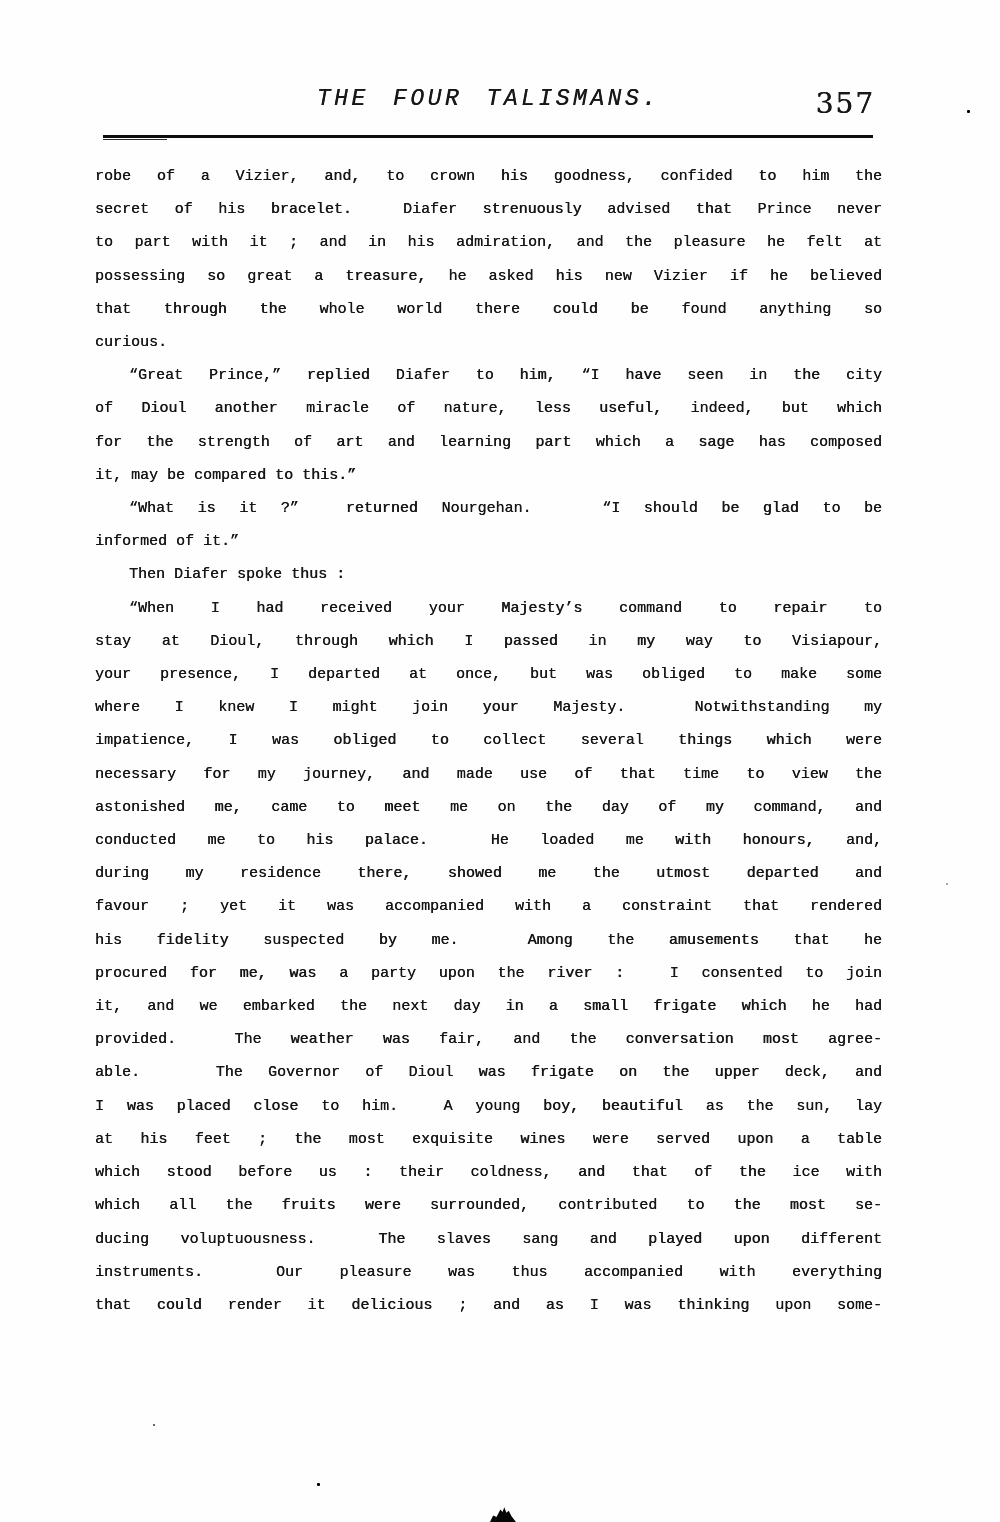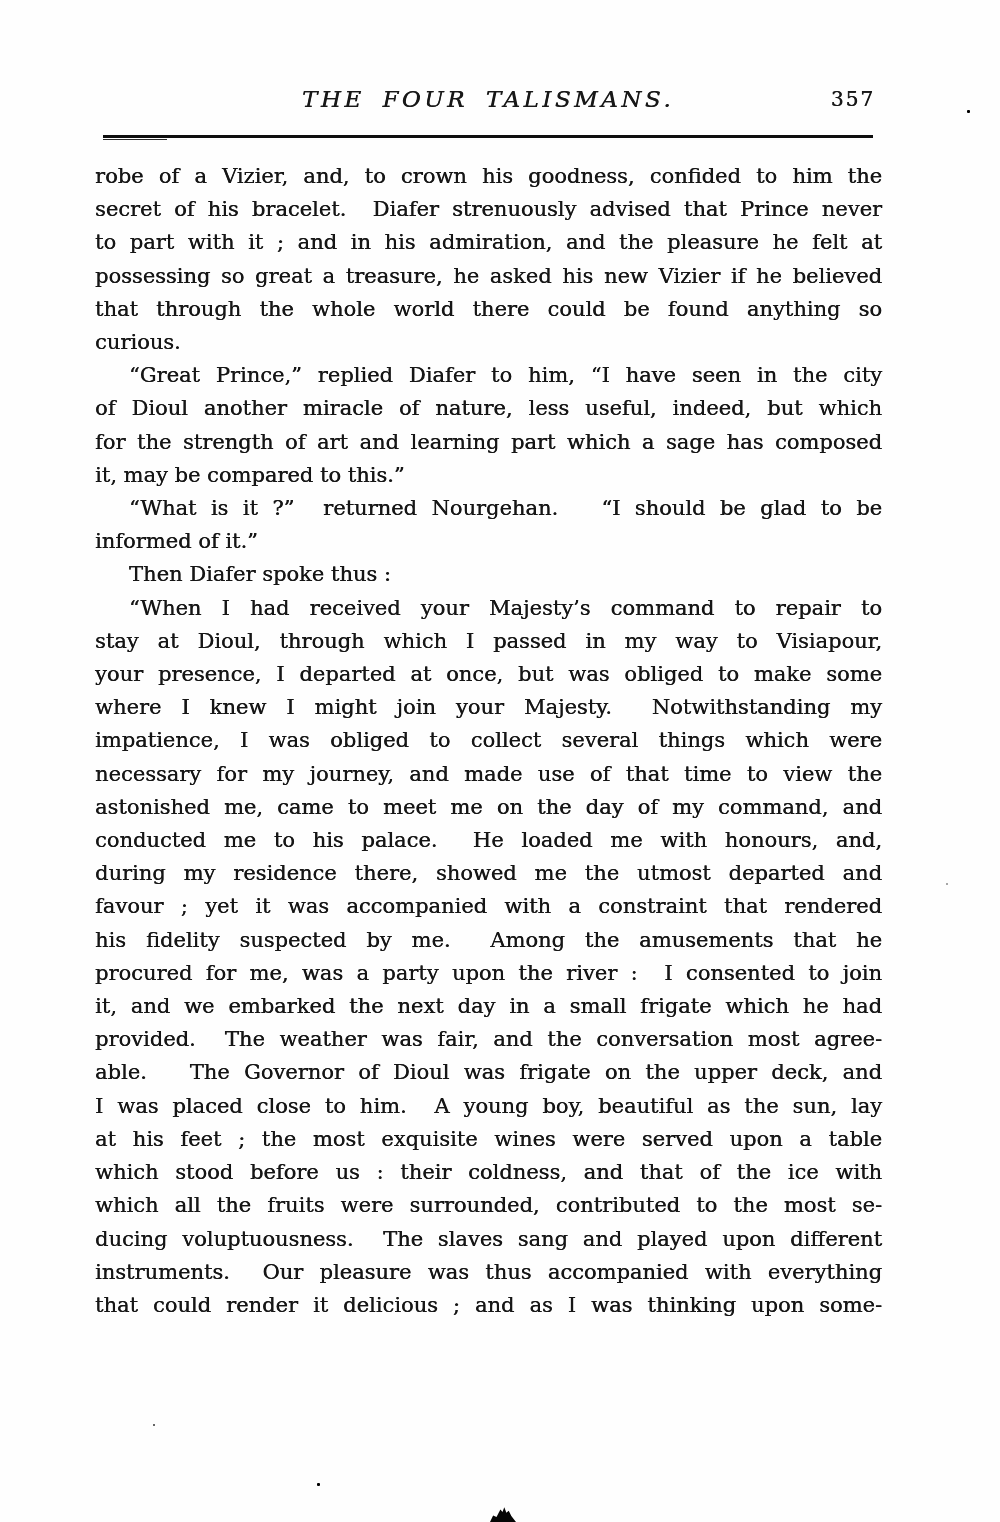--- a/index.html
+++ b/index.html
@@ -22,26 +22,27 @@
   .running-head-title {
     position: absolute;
     left: 0; right: 0;
     text-align: center;
     font-style: italic;
     font-size: 23px;
     letter-spacing: 3.5px;
     word-spacing: 7px;
     color: #181818;
     text-shadow: 0.4px 0 0 currentColor;
+    font-family: Liberation Mono, monospace;
   }
   .page-number {
     position: absolute;
     right: -2px;
     top: 1px;
-    font-size: 20px;
+    font-size: 28px;
     letter-spacing: 2px;
     color: #181818;
     text-shadow: 0.4px 0 0 currentColor;
   }
   .header-rule {
     position: absolute;
     left: 103px;
     top: 135px;
     width: 770px;
     height: 3px;
@@ -56,27 +57,28 @@
     height: 1px;
     background: #2a2a2a;
   }
   .text-block {
     position: absolute;
     left: 95px;
     top: 160px;
     width: 787px;
   }
   .line {
-    font-size: 21px;
+    font-size: 15px;
     line-height: 33.2px;
     white-space: pre-wrap;
     text-align: justify;
     text-align-last: justify;
     color: #161616;
     text-shadow: 0.35px 0 0 currentColor;
+    font-family: Liberation Mono, monospace;
   }
   .line.indent { padding-left: 34px; }
   .line.para-end { text-align-last: left; }
   .speck {
     position: absolute;
     background: #000;
     border-radius: 1px;
   }
   .ink-blot {
     position: absolute;

